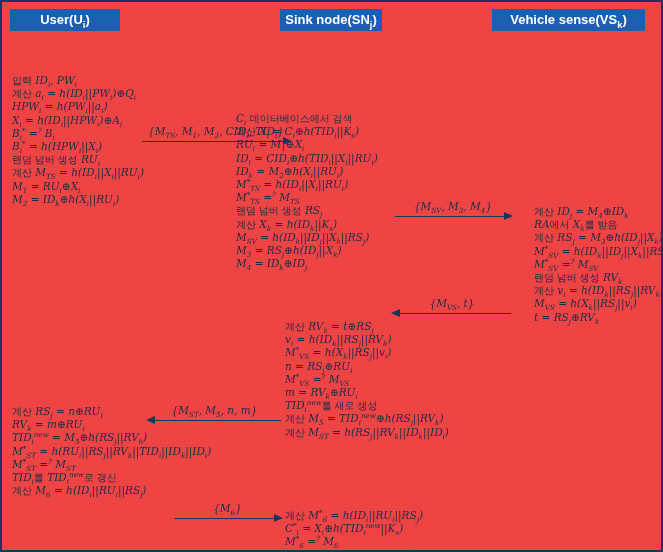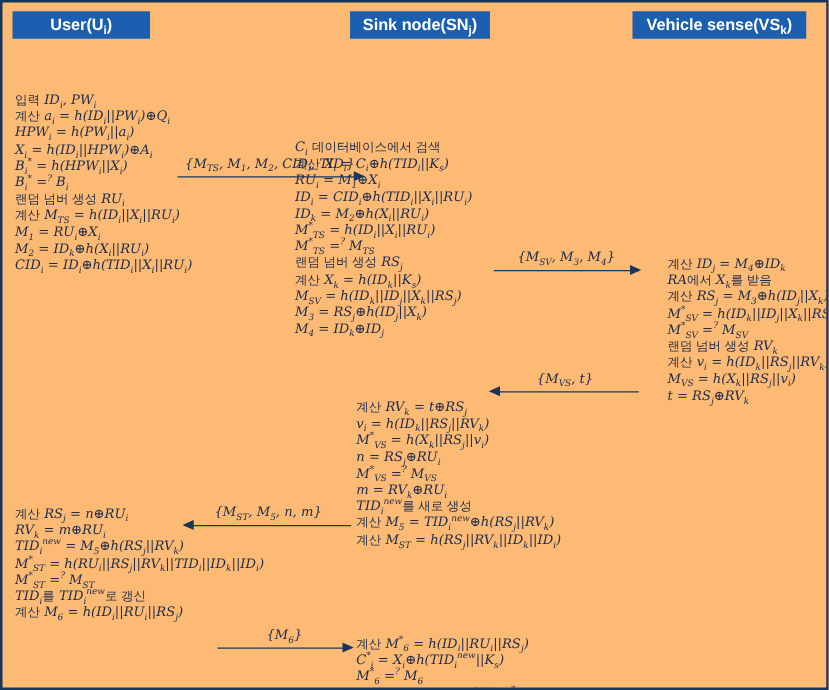--- a/index.html
+++ b/index.html
@@ -1,29 +1,29 @@
 <!DOCTYPE html>
 <html><head>
 <meta charset="utf-8">
 <style>
   html,body{margin:0;padding:0;background:#ffffff;}
   .canvas{
-    position:relative;width:663px;height:552px;background:#fdba74;
+    position:relative;width:663px;height:552px;background:#ef4444;
     border:2px solid #17365D;box-sizing:border-box;overflow:hidden;
     font-family:"DejaVu Serif",serif;color:#1c2b4a;
   }
   .hdr{
     position:absolute;height:22px;background:#1A5FB0;color:#ffffff;
     font-family:"Liberation Sans",sans-serif;font-weight:bold;font-size:13px;
     text-align:center;line-height:22px;
   }
   .hdr sub{font-size:0.72em;}
   #hdr-user{left:8px;top:7px;width:110px;}
-  #hdr-sink{left:278px;top:7px;width:112px;}
-  #hdr-vehicle{left:504px;top:7px;width:139px;}
+  #hdr-sink{left:278px;top:7px;width:102px;}
+  #hdr-vehicle{left:490px;top:7px;width:153px;}
   .block{position:absolute;font-size:10.5px;line-height:13.2px;font-style:italic;white-space:nowrap;}
   .block .line{height:13.2px;}
   sub,sup{font-size:0.68em;line-height:0;}
   sup{vertical-align:super;}
   sub{vertical-align:sub;}
   .kr{font-style:normal;font-family:"Liberation Sans",sans-serif;font-size:10px;}
   #user-block-1{left:10px;top:36px;margin-top:36px;}
   #sink-block-1{left:234px;top:110px;}
   #vehicle-block{left:532px;top:203px;}
   #sink-block-2{left:283px;top:318px;}
@@ -53,27 +53,26 @@
 
   <div class="hdr" id="hdr-user">User(U<sub>i</sub>)</div>
   <div class="hdr" id="hdr-sink">Sink node(SN<sub>j</sub>)</div>
   <div class="hdr" id="hdr-vehicle">Vehicle sense(VS<sub>k</sub>)</div>
 
   <div class="block" id="user-block-1">
       <div class="line"><span class="kr">입력</span> ID<sub>i</sub>, PW<sub>i</sub></div>
       <div class="line"><span class="kr">계산</span> a<sub>i</sub> = h(ID<sub>i</sub>||PW<sub>i</sub>)⊕Q<sub>i</sub></div>
       <div class="line">HPW<sub>i</sub> = h(PW<sub>i</sub>||a<sub>i</sub>)</div>
       <div class="line">X<sub>i</sub> = h(ID<sub>i</sub>||HPW<sub>i</sub>)⊕A<sub>i</sub></div>
+      <div class="line">B<sub>i</sub><sup>*</sup> =<sup>?</sup> B<sub>i</sub></div>
       <div class="line">B<sub>i</sub><sup>*</sup> = h(HPW<sub>i</sub>||X<sub>i</sub>)</div>
-      <div class="line">B<sub>i</sub><sup>*</sup> =<sup>?</sup> B<sub>i</sub></div>
       <div class="line"><span class="kr">랜덤 넘버 생성</span> RU<sub>i</sub></div>
       <div class="line"><span class="kr">계산</span> M<sub>TS</sub> = h(ID<sub>i</sub>||X<sub>i</sub>||RU<sub>i</sub>)</div>
       <div class="line">M<sub>1</sub> = RU<sub>i</sub>⊕X<sub>i</sub></div>
       <div class="line">M<sub>2</sub> = ID<sub>k</sub>⊕h(X<sub>i</sub>||RU<sub>i</sub>)</div>
-      <div class="line">CID<sub>i</sub> = ID<sub>i</sub>⊕h(TID<sub>i</sub>||X<sub>i</sub>||RU<sub>i</sub>)</div>
     </div>
   <div class="block" id="sink-block-1">
       <div class="line">C<sub>i</sub> <span class="kr">데이터베이스에서 검색</span></div>
       <div class="line"><span class="kr">계산</span> X<sub>i</sub> = C<sub>i</sub>⊕h(TID<sub>i</sub>||K<sub>s</sub>)</div>
       <div class="line">RU<sub>i</sub> = M<sub>1</sub>⊕X<sub>i</sub></div>
       <div class="line">ID<sub>i</sub> = CID<sub>i</sub>⊕h(TID<sub>i</sub>||X<sub>i</sub>||RU<sub>i</sub>)</div>
       <div class="line">ID<sub>k</sub> = M<sub>2</sub>⊕h(X<sub>i</sub>||RU<sub>i</sub>)</div>
       <div class="line">M<sup>*</sup><sub>TS</sub> = h(ID<sub>i</sub>||X<sub>i</sub>||RU<sub>i</sub>)</div>
       <div class="line">M<sup>*</sup><sub>TS</sub> =<sup>?</sup> M<sub>TS</sub></div>
       <div class="line"><span class="kr">랜덤 넘버 생성</span> RS<sub>j</sub></div>

